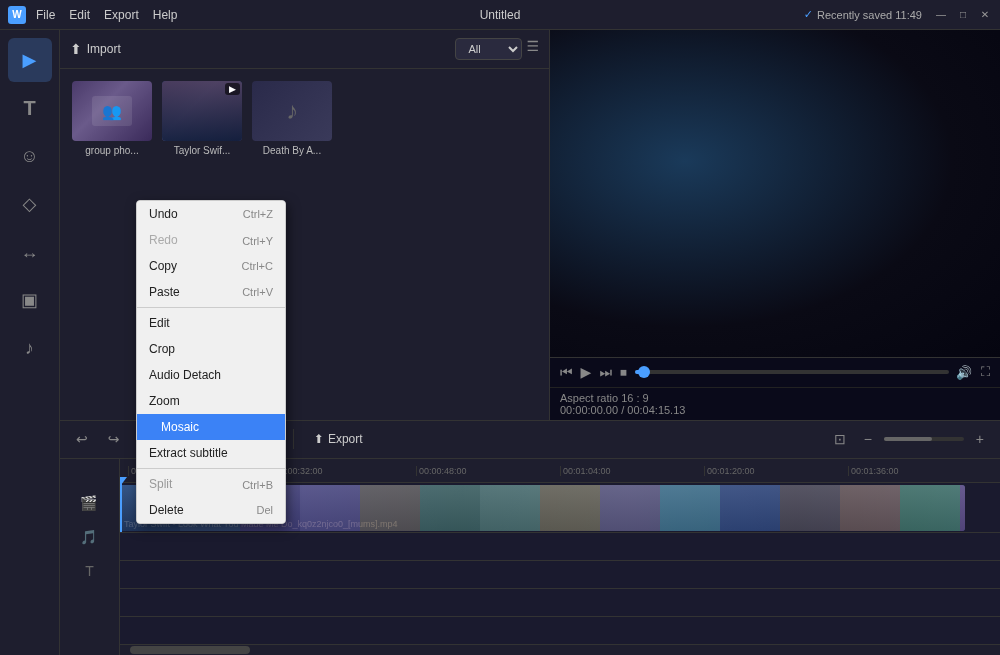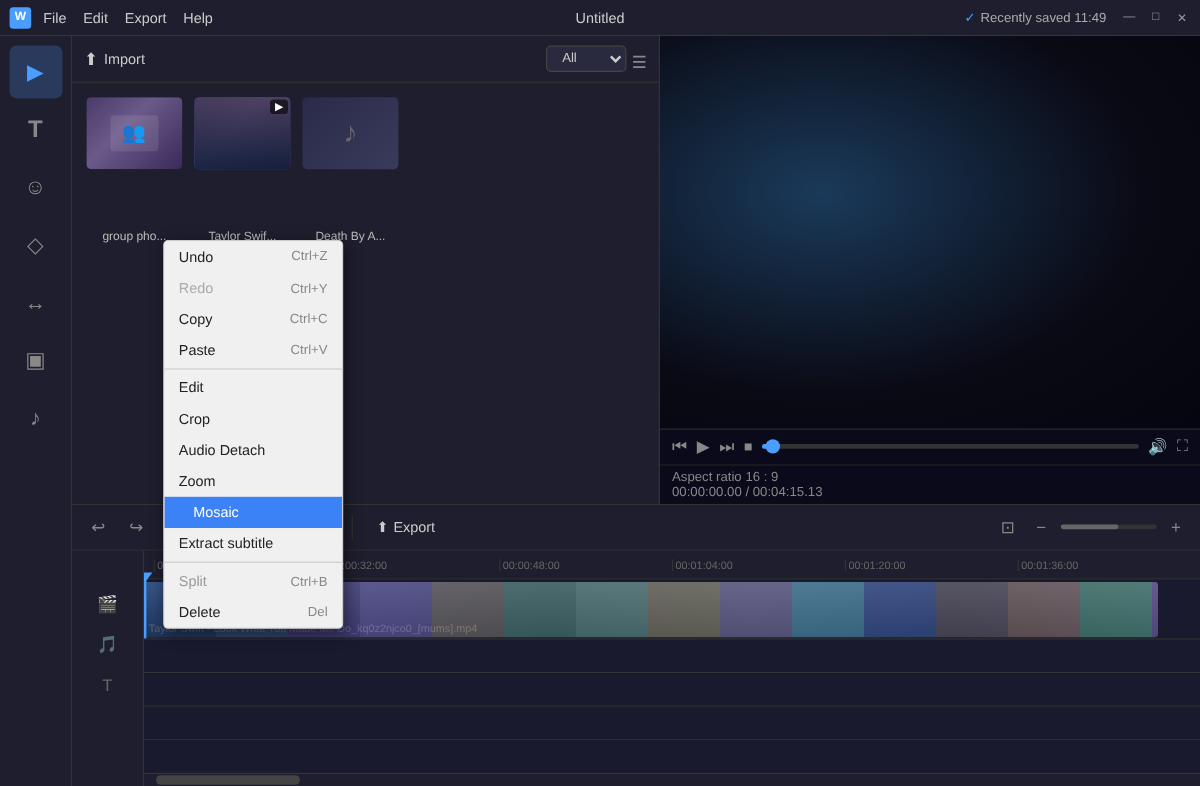--- a/index.html
+++ b/index.html
@@ -92,21 +92,21 @@
       align-items: center;
       gap: 5px;
       color: #ccc;
       cursor: pointer;
       font-size: 12px;
     }
     .import-icon { font-size: 14px; }
     .filter-dropdown {
       margin-left: auto;
       display: flex;
-      align-items: flex-end;
+      align-items: flex-start;
       gap: 4px;
       padding-left: 44px;
     }
     .dropdown-select {
       background: #2a2a3e;
       border: 1px solid #444;
       color: #ccc;
       padding: 3px 8px;
       border-radius: 4px;
       font-size: 11px;
@@ -138,21 +138,21 @@
       position: relative;
     }
     .media-thumb-photo { background: linear-gradient(135deg, #3a3a5a, #5a4a6a); }
     .media-thumb-video { background: linear-gradient(135deg, #2a3a5a, #4a3a6a); }
     .media-thumb-audio { background: linear-gradient(135deg, #2a2a4a, #3a3a5a); display: flex; align-items: center; justify-content: center; font-size: 24px; color: #666; }
     .video-badge {
       position: absolute; top: 2px; right: 2px;
       background: rgba(0,0,0,0.6); border-radius: 3px;
       padding: 1px 4px; font-size: 9px; color: #fff;
     }
-    .media-label { font-size: 10px; color: #bbb; text-align: center; white-space: nowrap; overflow: hidden; text-overflow: ellipsis; width: 80px; margin-top: 47px; }
+    .media-label { font-size: 10px; color: #bbb; text-align: center; white-space: nowrap; overflow: hidden; text-overflow: ellipsis; width: 80px; }
 
     
     .preview-panel {
       flex: 1;
       background: #0a0a1a;
       display: flex;
       flex-direction: column;
     }
     .preview-video {
       flex: 1;

